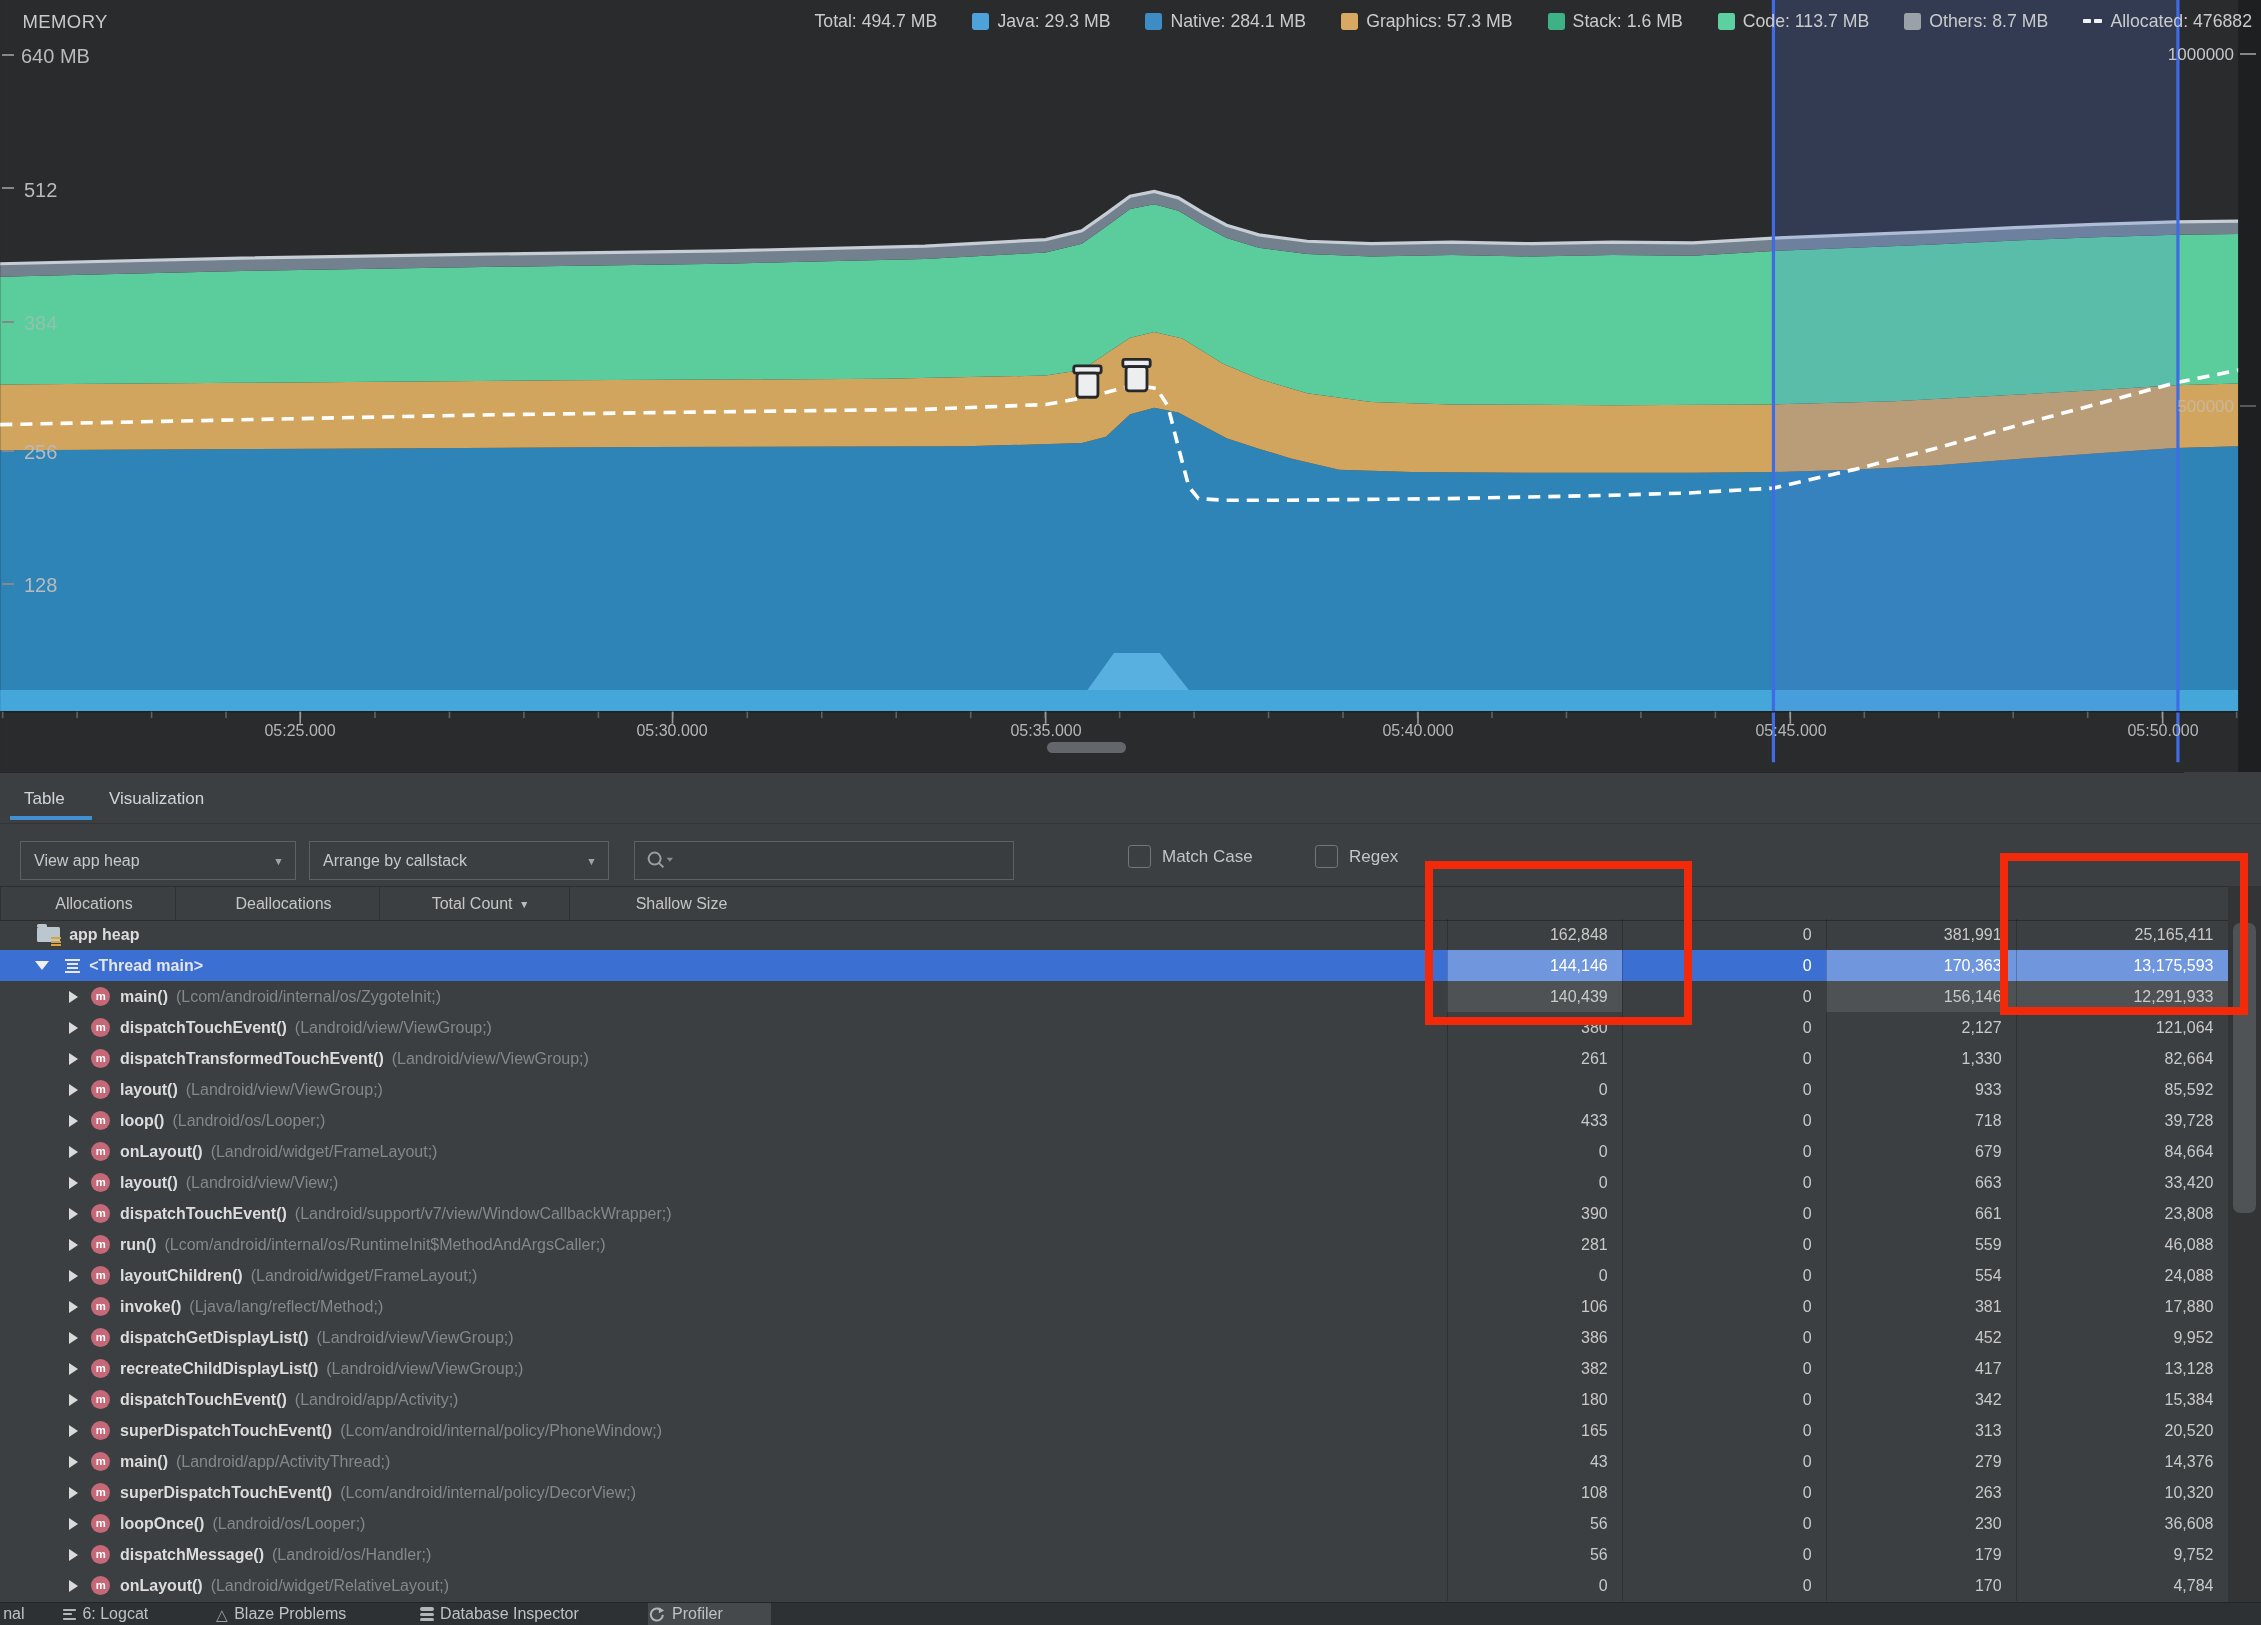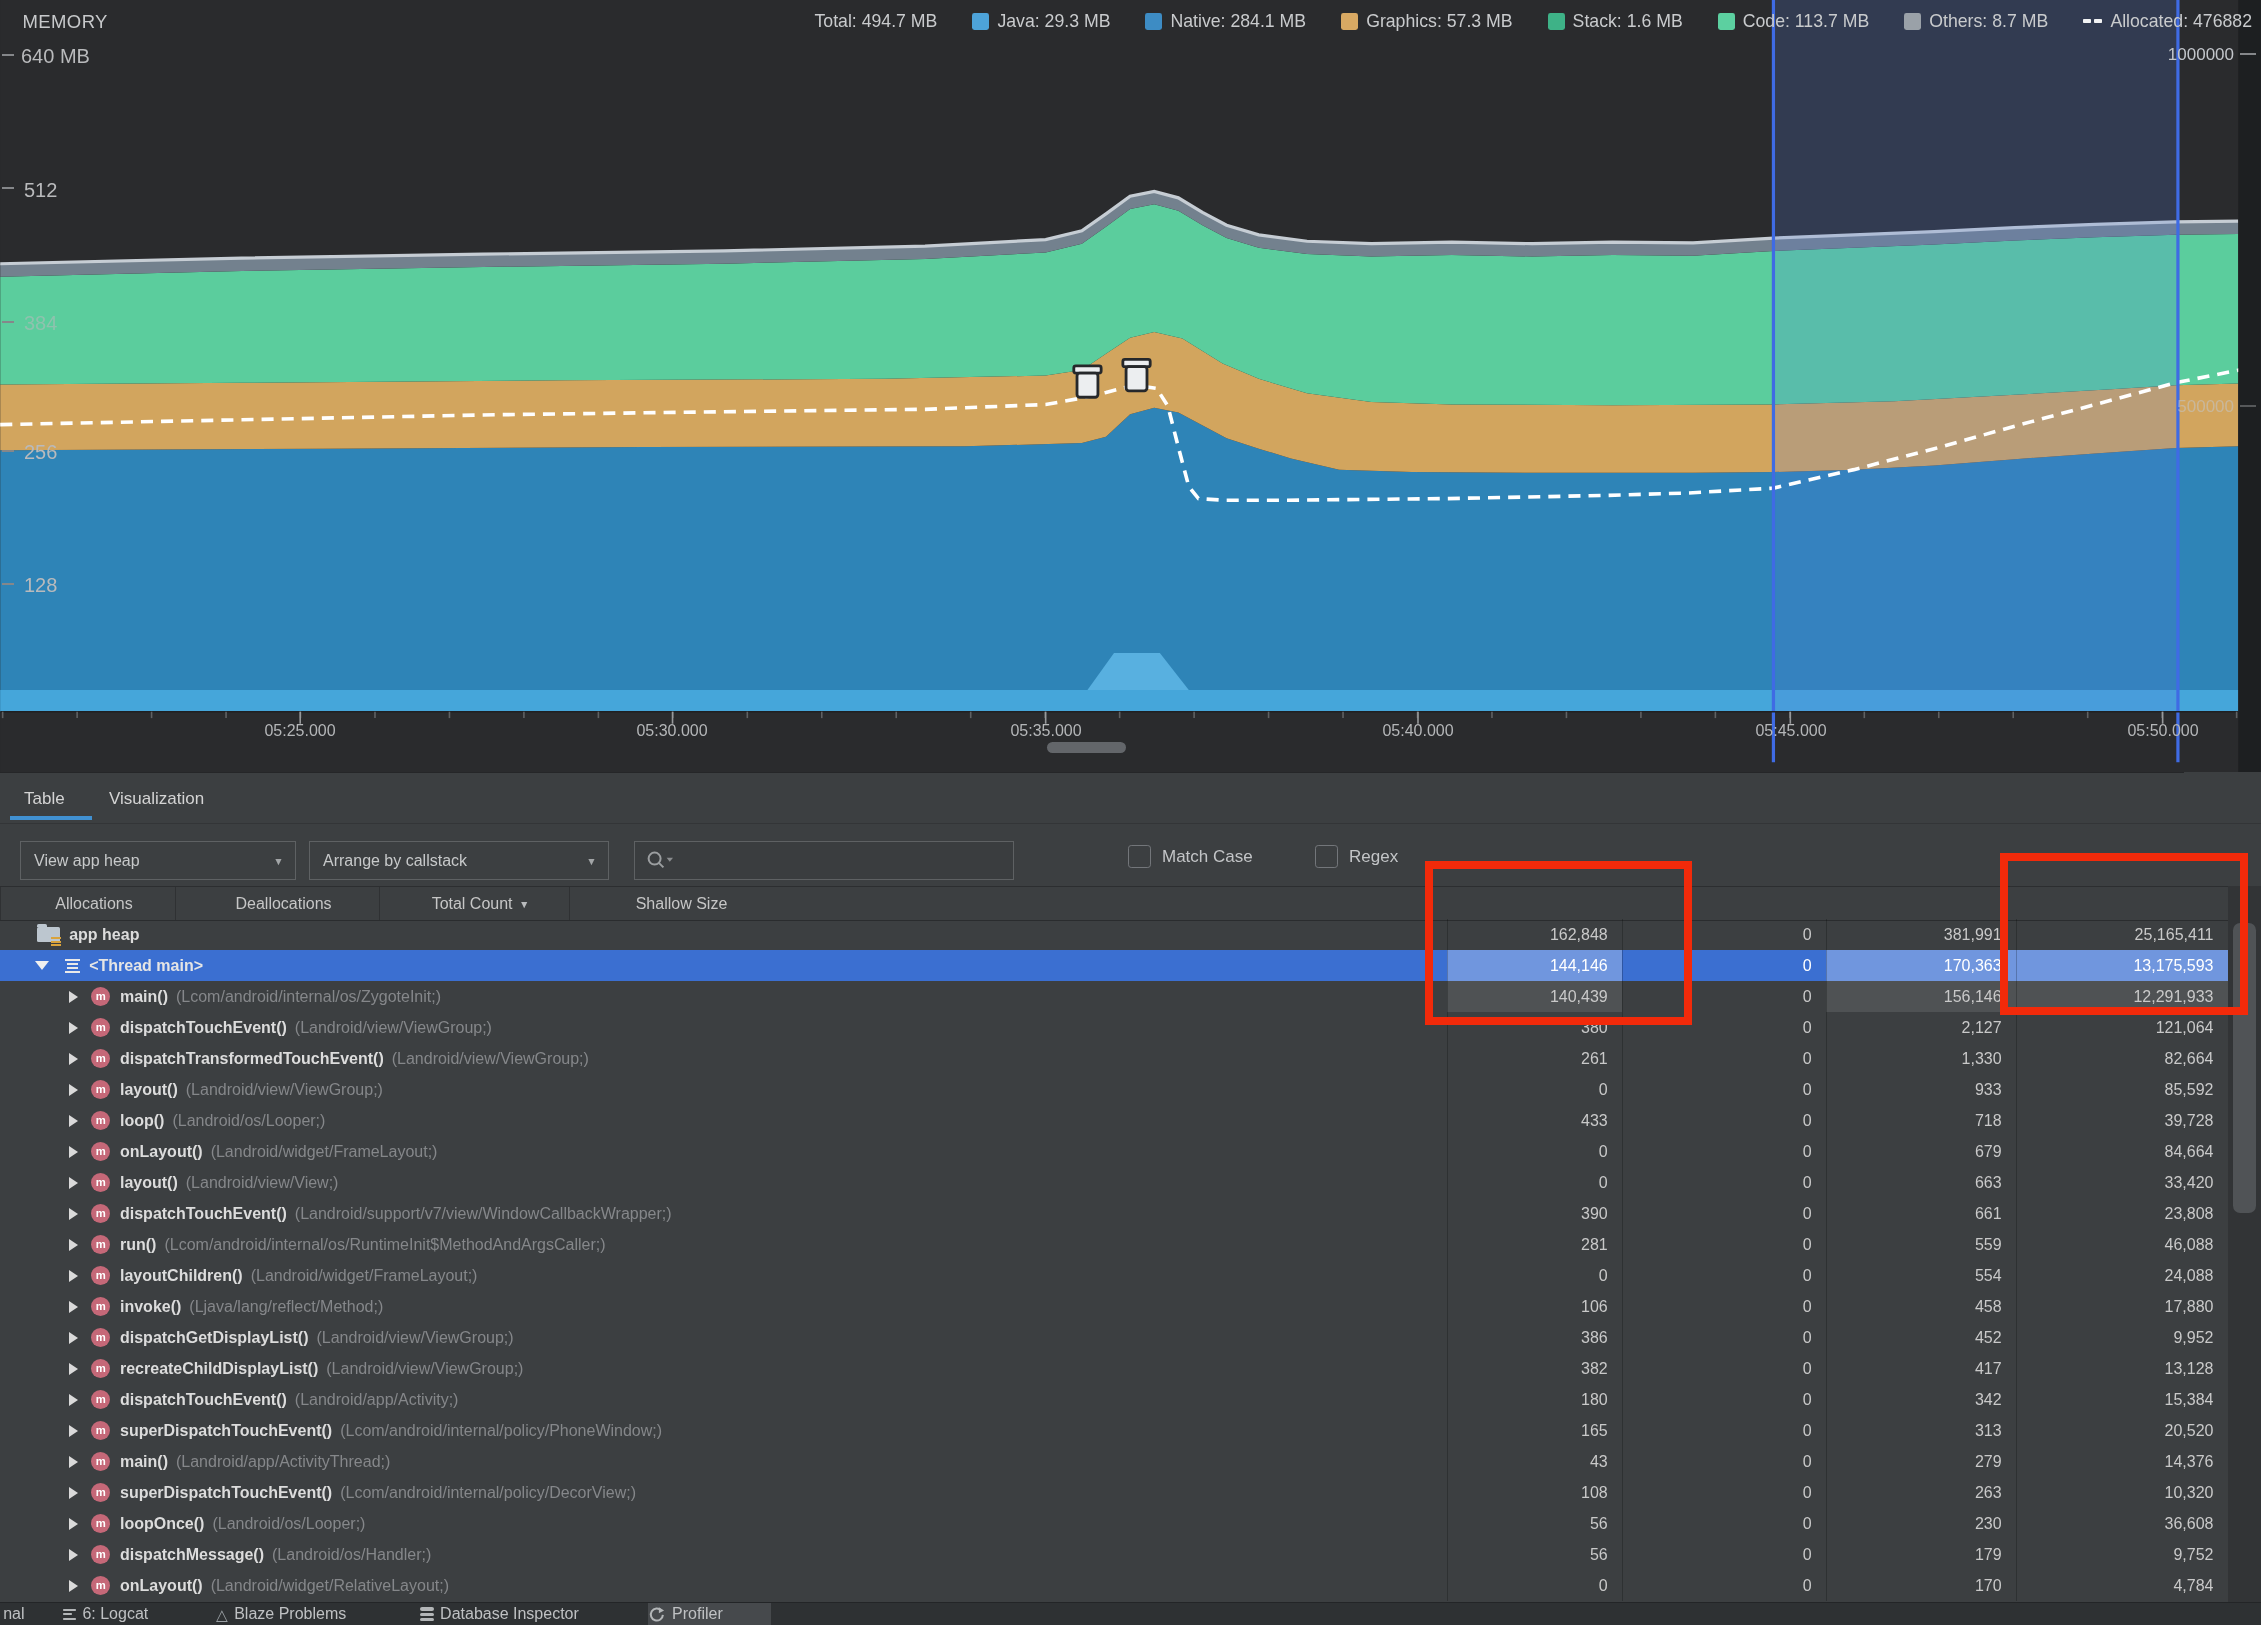--- a/index.html
+++ b/index.html
@@ -414,21 +414,21 @@
         </div>
         <div class="row">
           <div class="name-cell">
             <span class="tri-r" style="margin-left: 69px;"></span>
             <span class="micon" style="margin-left: 13px;">m</span>
             <span class="mname">invoke()</span>
             <span class="mcls">(Ljava/lang/reflect/Method;)</span>
           </div>
           <div class="num w-a">106</div>
           <div class="num w-d">0</div>
-          <div class="num w-t">458</div>
+          <div class="num w-t">381</div>
           <div class="num w-s">17,880</div>
         </div>
         <div class="row">
           <div class="name-cell">
             <span class="tri-r" style="margin-left: 69px;"></span>
             <span class="micon" style="margin-left: 13px;">m</span>
             <span class="mname">dispatchGetDisplayList()</span>
             <span class="mcls">(Landroid/view/ViewGroup;)</span>
           </div>
           <div class="num w-a">386</div>

